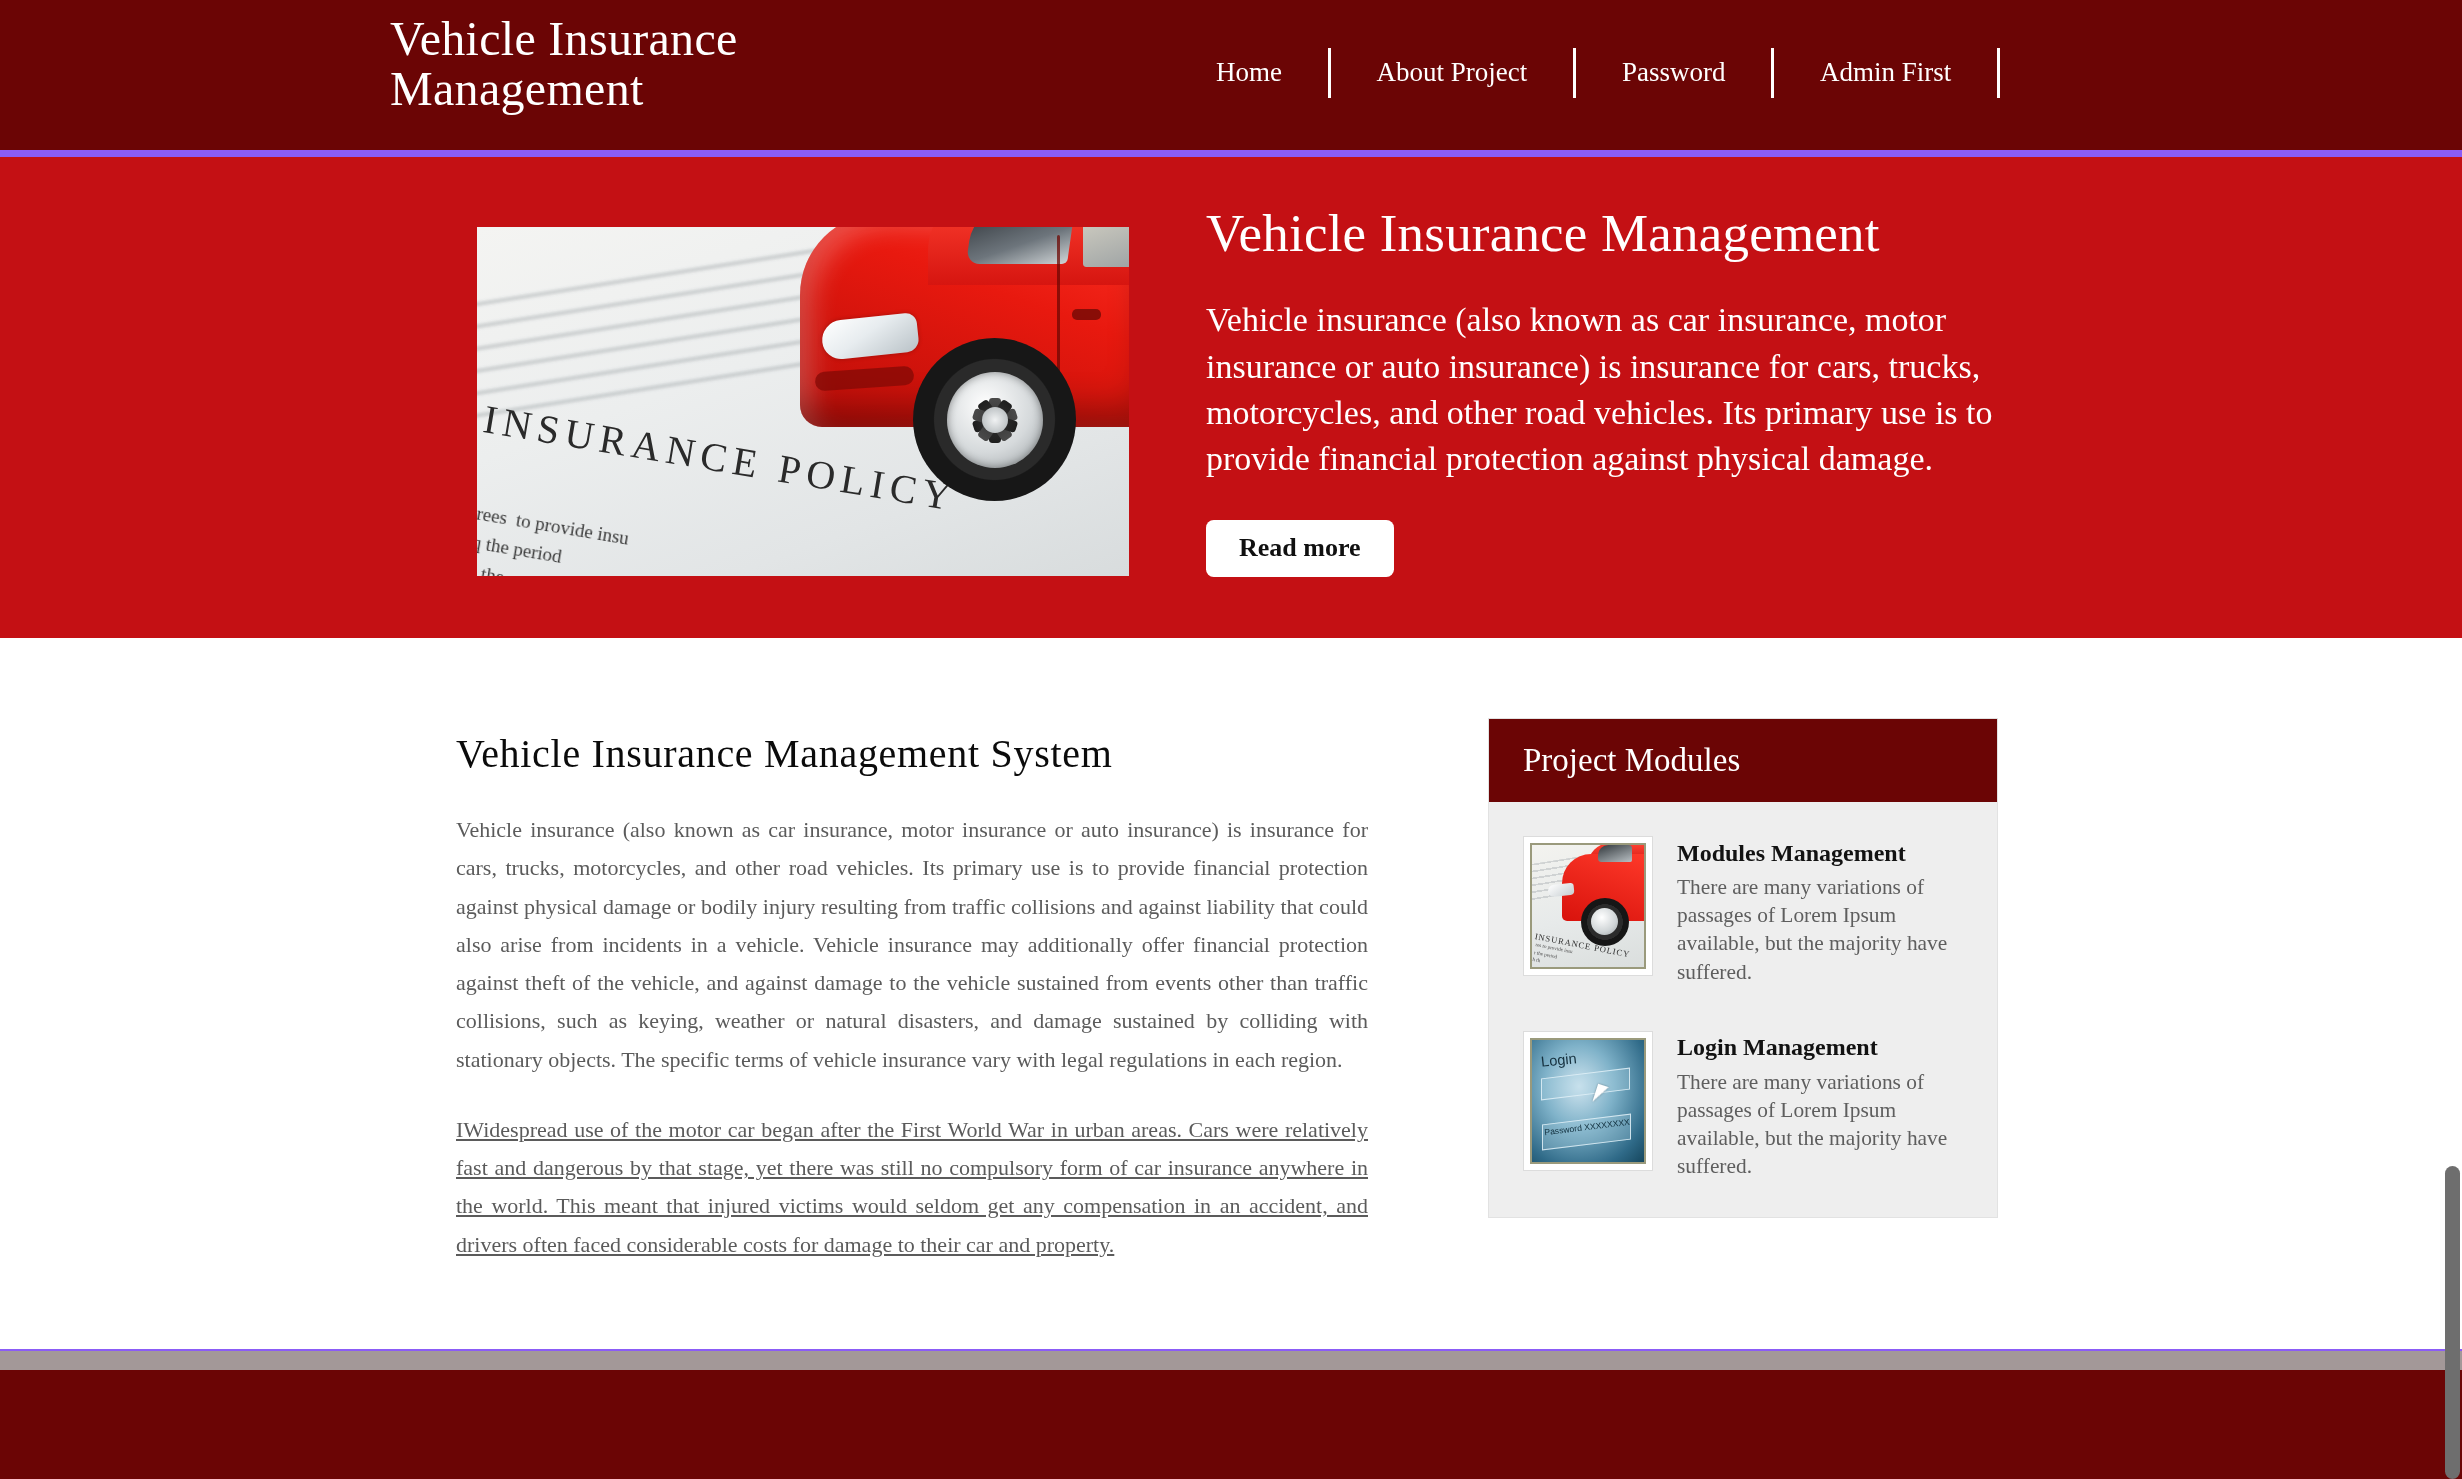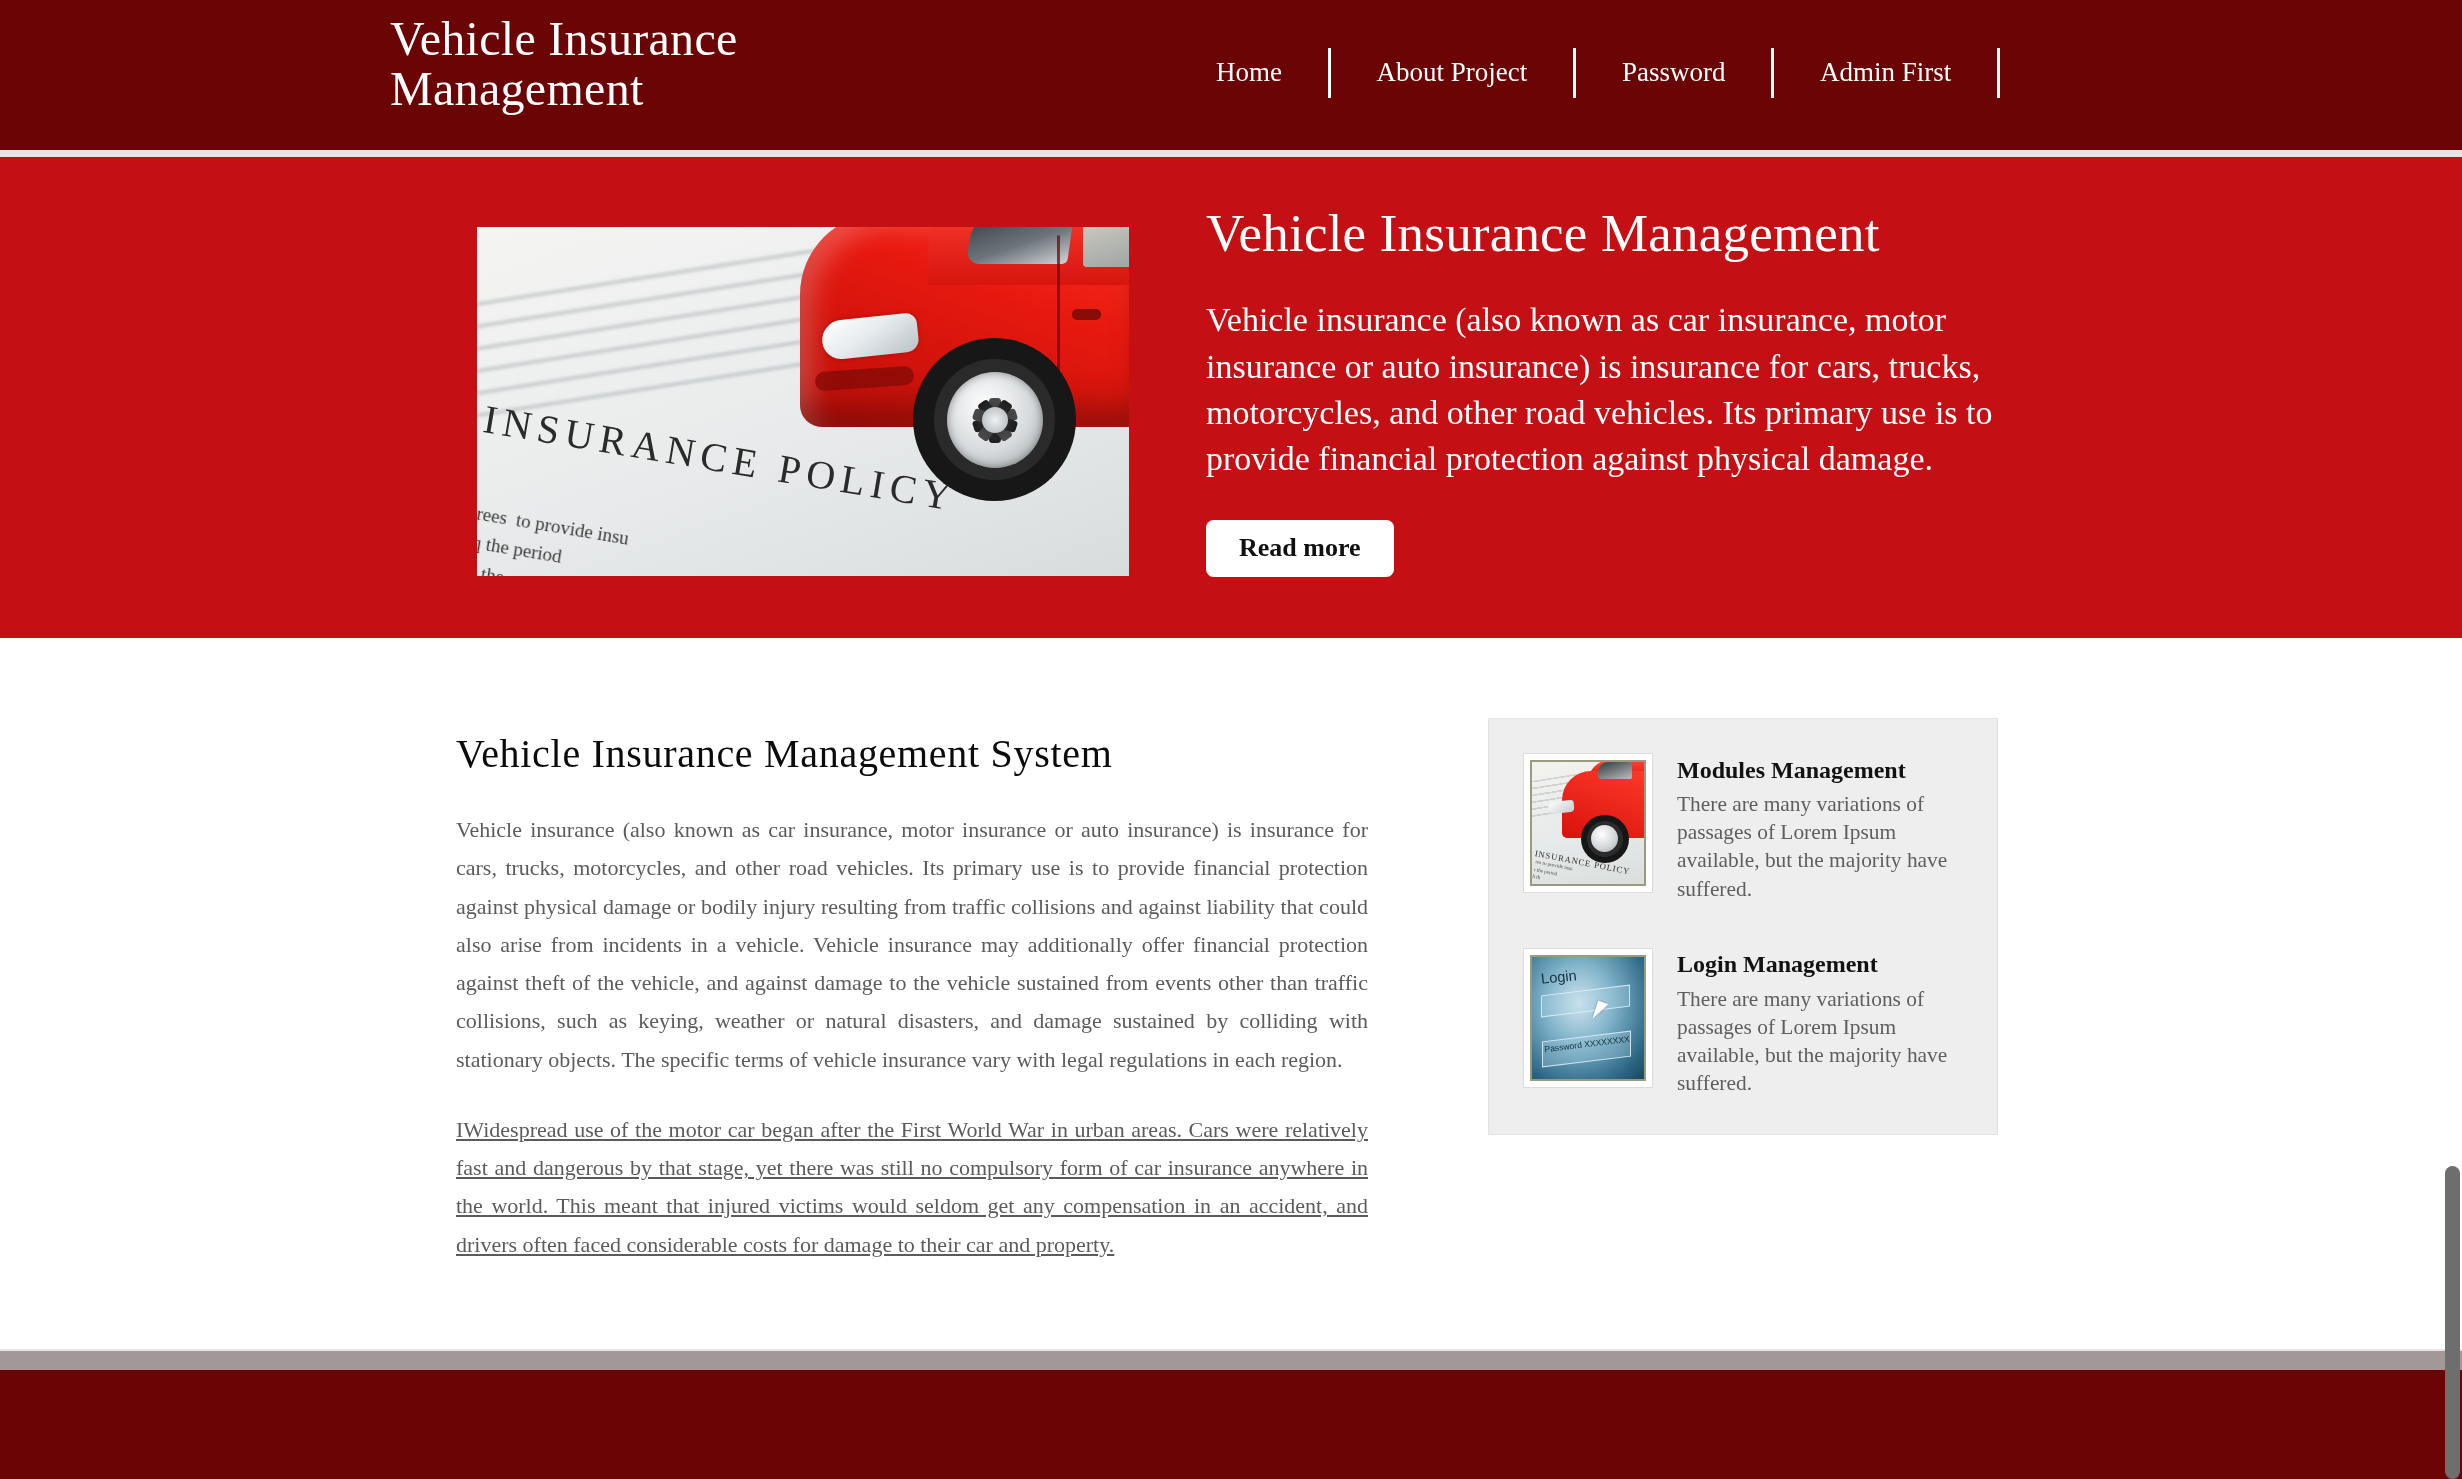--- a/index.html
+++ b/index.html
@@ -9,21 +9,21 @@
     height: 1479px;
     overflow: hidden;
     background: #ffffff;
     font-family: "Liberation Serif", "DejaVu Serif", serif;
   }
 
   .page {
     position: relative;
     width: 2462px;
     height: 1479px;
-    background: #e5e5e5;
+    background: #8b5cf6;
   }
 
   
   .site-header {
     position: absolute;
     top: 0; left: 0;
     width: 2462px;
     height: 150px;
     background: #6b0505;
   }
@@ -592,20 +592,23 @@
 
   <div class="content">
 
     <div class="article">
       <h1 class="article-title">Vehicle Insurance Management System</h1>
       <p>Vehicle insurance (also known as car insurance, motor insurance or auto insurance) is insurance for cars, trucks, motorcycles, and other road vehicles. Its primary use is to provide financial protection against physical damage or bodily injury resulting from traffic collisions and against liability that could also arise from incidents in a vehicle. Vehicle insurance may additionally offer financial protection against theft of the vehicle, and against damage to the vehicle sustained from events other than traffic collisions, such as keying, weather or natural disasters, and damage sustained by colliding with stationary objects. The specific terms of vehicle insurance vary with legal regulations in each region.</p>
       <p>IWidespread use of the motor car began after the First World War in urban areas. Cars were relatively fast and dangerous by that stage, yet there was still no compulsory form of car insurance anywhere in the world. This meant that injured victims would seldom get any compensation in an accident, and drivers often faced considerable costs for damage to their car and property.</p>
     </div>
 
     <div class="sidebar">
+      <div class="sidebar-header">
+        <span class="sidebar-header-title">Project Modules</span>
+      </div>
 
       <div class="module-list">
 
         <div class="module">
           <div class="module-thumb">
             <div class="thumb-inner">
               <div class="thumb-car">
                 <div class="tc-lines"></div>
                 <div class="tc-roof"></div>
                 <div class="tc-body"></div>

